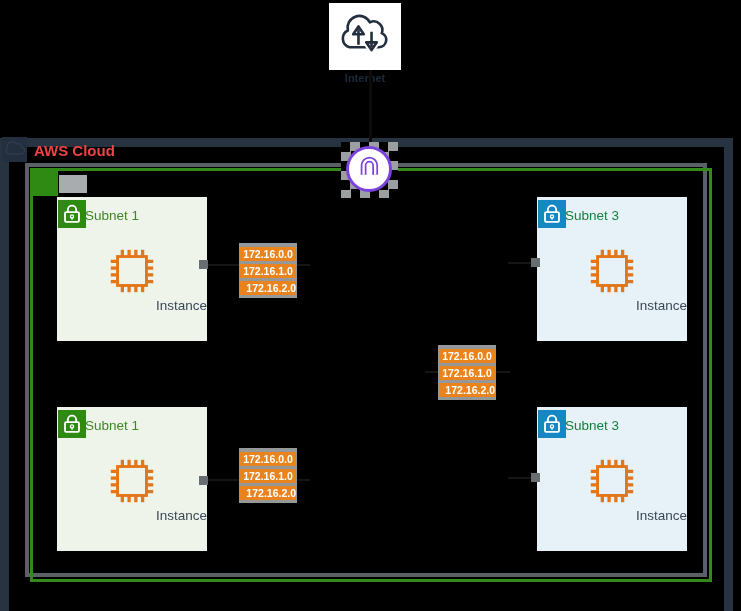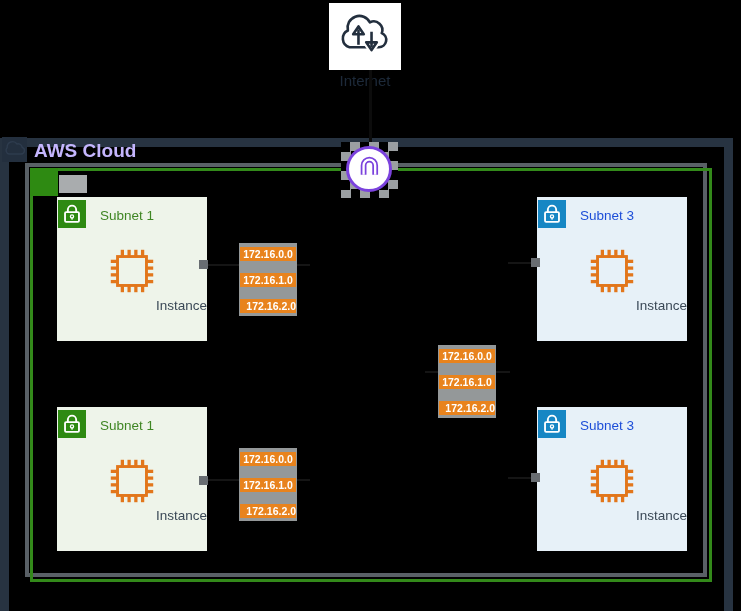--- a/index.html
+++ b/index.html
@@ -10,63 +10,63 @@
   .abs{position:absolute;}
 
   
   #outer-rect{
     left:0;top:138px;width:715px;height:500px;
     border:9px solid #273341;border-bottom:none;background:transparent;
   }
   #aws-corner-icon{left:2px;top:137px;width:25px;height:25px;background:#232f3e;}
   #aws-cloud-label{
     left:34px;top:141px;height:20px;line-height:20px;
-    color:#c4b5fd;font-size:19px;font-weight:bold;white-space:nowrap;
+    color:#ef4444;font-size:15px;font-weight:bold;white-space:nowrap;
   }
 
   
   #gray-rect{left:25px;top:163px;width:674px;height:406px;border:4px solid #596066;}
   #green-rect{left:30px;top:168px;width:676px;height:408px;border:3px solid #338a1a;}
   #vpc-corner-icon{left:30px;top:168px;width:28px;height:28px;background:#2e8a12;}
   #vpc-label-box{left:59px;top:175px;width:28px;height:18px;background:#a9acae;}
 
   
   #internet-box{left:329px;top:3px;width:72px;height:67px;background:#ffffff;
     display:flex;align-items:center;justify-content:center;}
   #internet-label{left:329px;top:72px;width:72px;text-align:center;
-    color:#1d2a3a;font-size:15px;font-weight:normal;}
+    color:#1d2a3a;font-size:11px;font-weight:bold;}
   #net-line{left:369px;top:70px;width:3px;height:78px;background:#0c0c0c;}
   #checker{
     left:341px;top:142px;width:57px;height:56px;
     background:repeating-conic-gradient(#9b9fa2 0% 25%, #000 0% 50%) 0 0 / 19px 19px;
   }
   #gateway-circle{
     left:346px;top:146px;width:40px;height:40px;background:#fff;
     border:3px solid #7b42dd;border-radius:50%;
     display:flex;align-items:center;justify-content:center;
   }
 
   
   .subnet{width:150px;height:144px;}
   .subnet.green{background:#eef4ea;}
   .subnet.blue{background:#e7f1f8;}
   .subnet .corner{position:absolute;left:1px;top:3px;width:28px;height:28px;
     display:flex;align-items:center;justify-content:center;}
   .subnet.green .corner{background:#2e8a12;}
   .subnet.blue .corner{background:#1787c4;}
-  .subnet .name{position:absolute;left:43px;top:11px;font-size:13.5px;}
+  .subnet .name{position:absolute;left:28px;top:11px;font-size:13.5px;}
   .subnet.green .name{color:#3f8624;}
-  .subnet.blue .name{color:#1d4ed8;}
+  .subnet.blue .name{color:#15803d;}
   .subnet .chip{position:absolute;left:50%;top:47px;transform:translateX(-50%);}
   .subnet .instance{position:absolute;left:0;top:101px;width:100%;text-align:right;
     color:#3a4856;font-size:13.5px;}
 
   
   .route-table{width:58px;background:#949899;padding:4px 1px 3px 1px;box-sizing:border-box;}
-  .route-row{height:14px;line-height:14px;margin-bottom:12px;background:#e8831d;
+  .route-row{height:14px;line-height:14px;margin-bottom:3px;background:#e8831d;
     color:#ffffff;font-size:10.5px;font-weight:bold;text-align:center;
     font-family:"Liberation Sans", sans-serif;}
   .route-row:last-child{margin-bottom:0;text-align:right;}
 
   
   .handle{width:9px;height:9px;background:#686d72;}
   .cline{height:2px;background:#151515;}
 </style>
 </head>
 <body>

